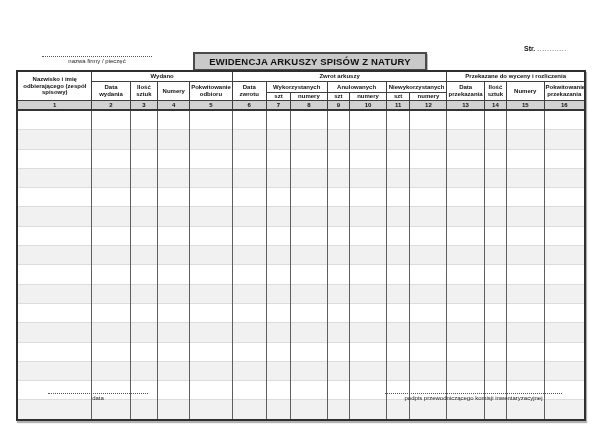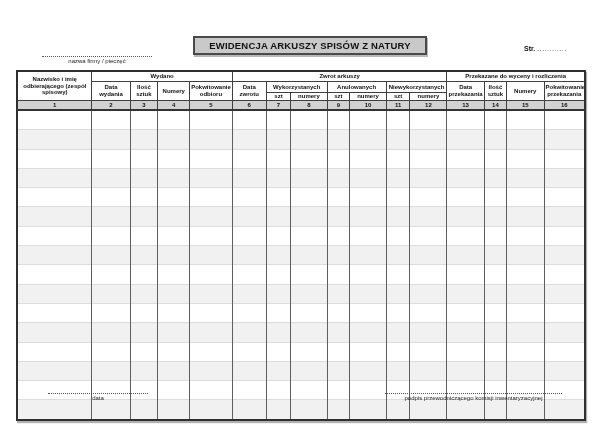--- a/index.html
+++ b/index.html
@@ -2,21 +2,21 @@
 <html style="--title-bg: #c9c9c9; --numrow-bg: #d2d2d2; --altrow-bg: #f1f1f1;"><head>
 <meta charset="utf-8">
 <style>
   html,body{margin:0;padding:0;background:#fff;}
   .page{
     position:relative;width:600px;height:424px;background:#ffffff;
     font-family:"Liberation Sans", sans-serif;color:#111;overflow:hidden;
   }
   
   .title-box{
-    position:absolute;left:193px;top:36px;width:230px;height:15px;
+    position:absolute;left:193px;top:52px;width:230px;height:15px;
     background:var(--title-bg,#c9c9c9);border:2px solid #4a4a4a;
     box-shadow:1px 2px 0 rgba(0,0,0,0.28);
     display:flex;align-items:center;justify-content:center;
     font-weight:bold;font-size:9.5px;letter-spacing:0.2px;white-space:nowrap;
   }
   .str{position:absolute;left:524px;top:45px;font-size:7px;font-weight:bold;white-space:nowrap;}
   .str .dots{font-weight:normal;letter-spacing:0.5px;color:#444;}
   
   .company{position:absolute;left:42px;top:44px;width:110px;}
   .company-line{height:12px;border-bottom:1px dotted #555;}

